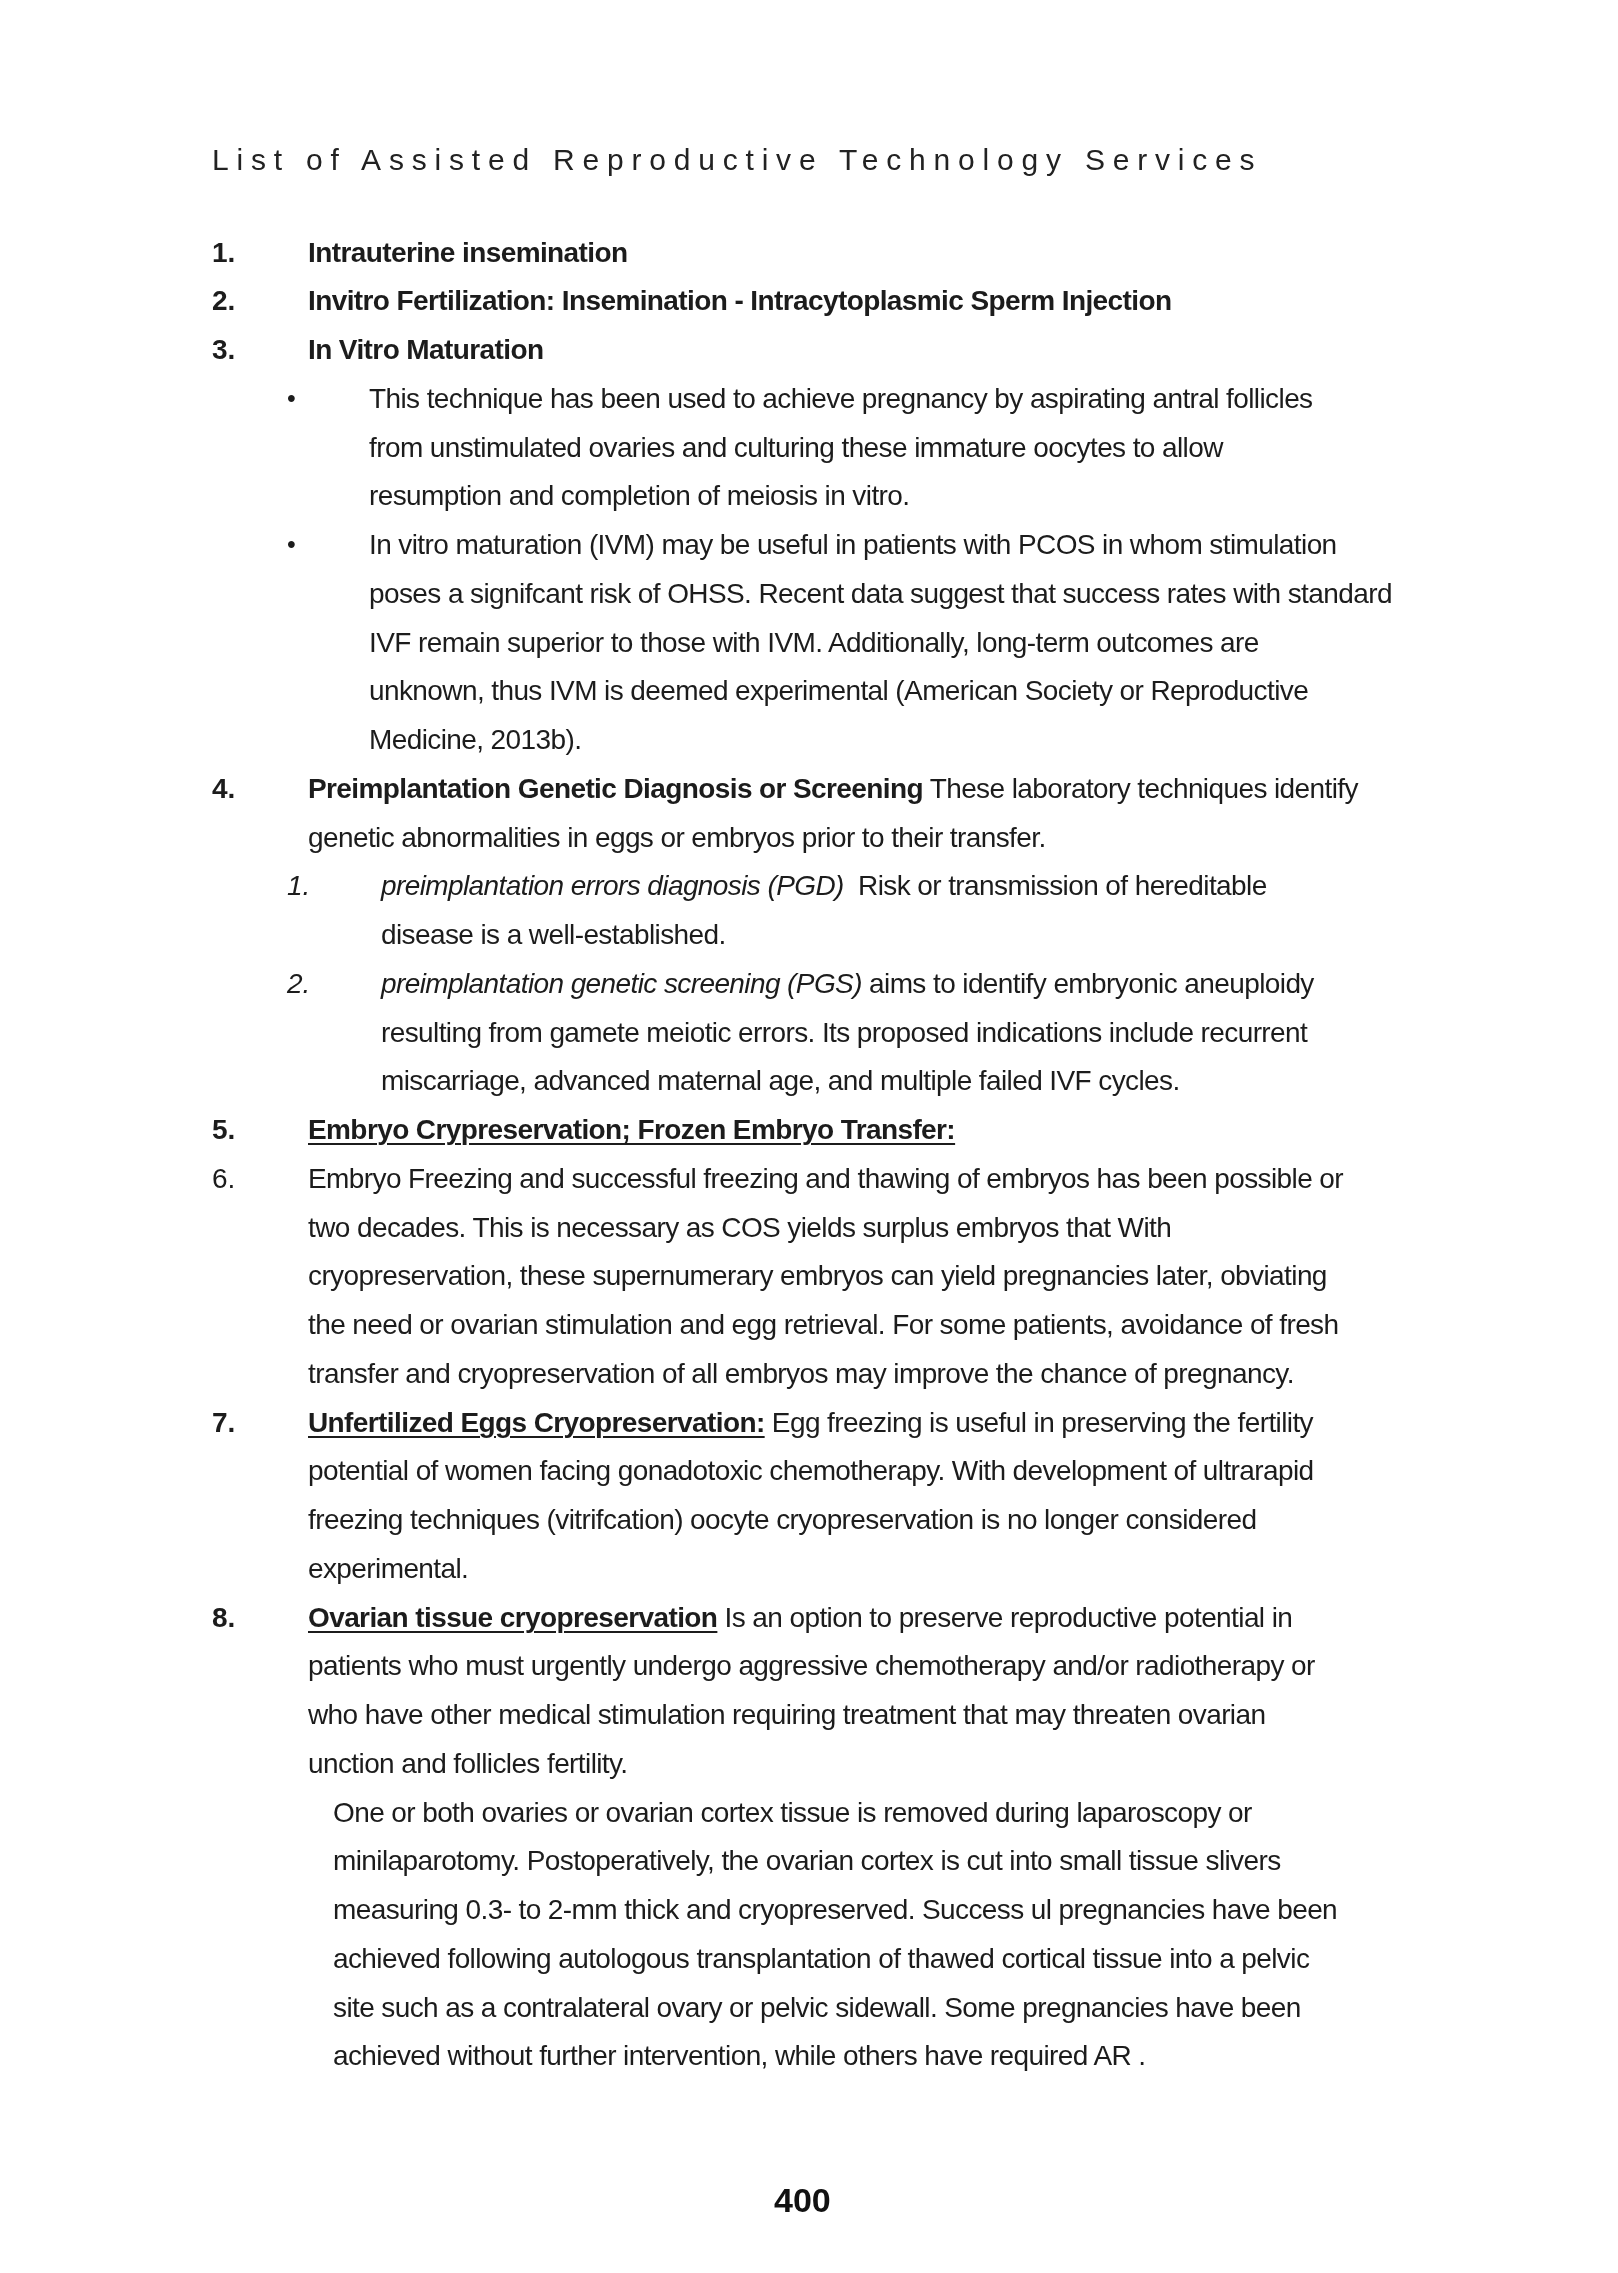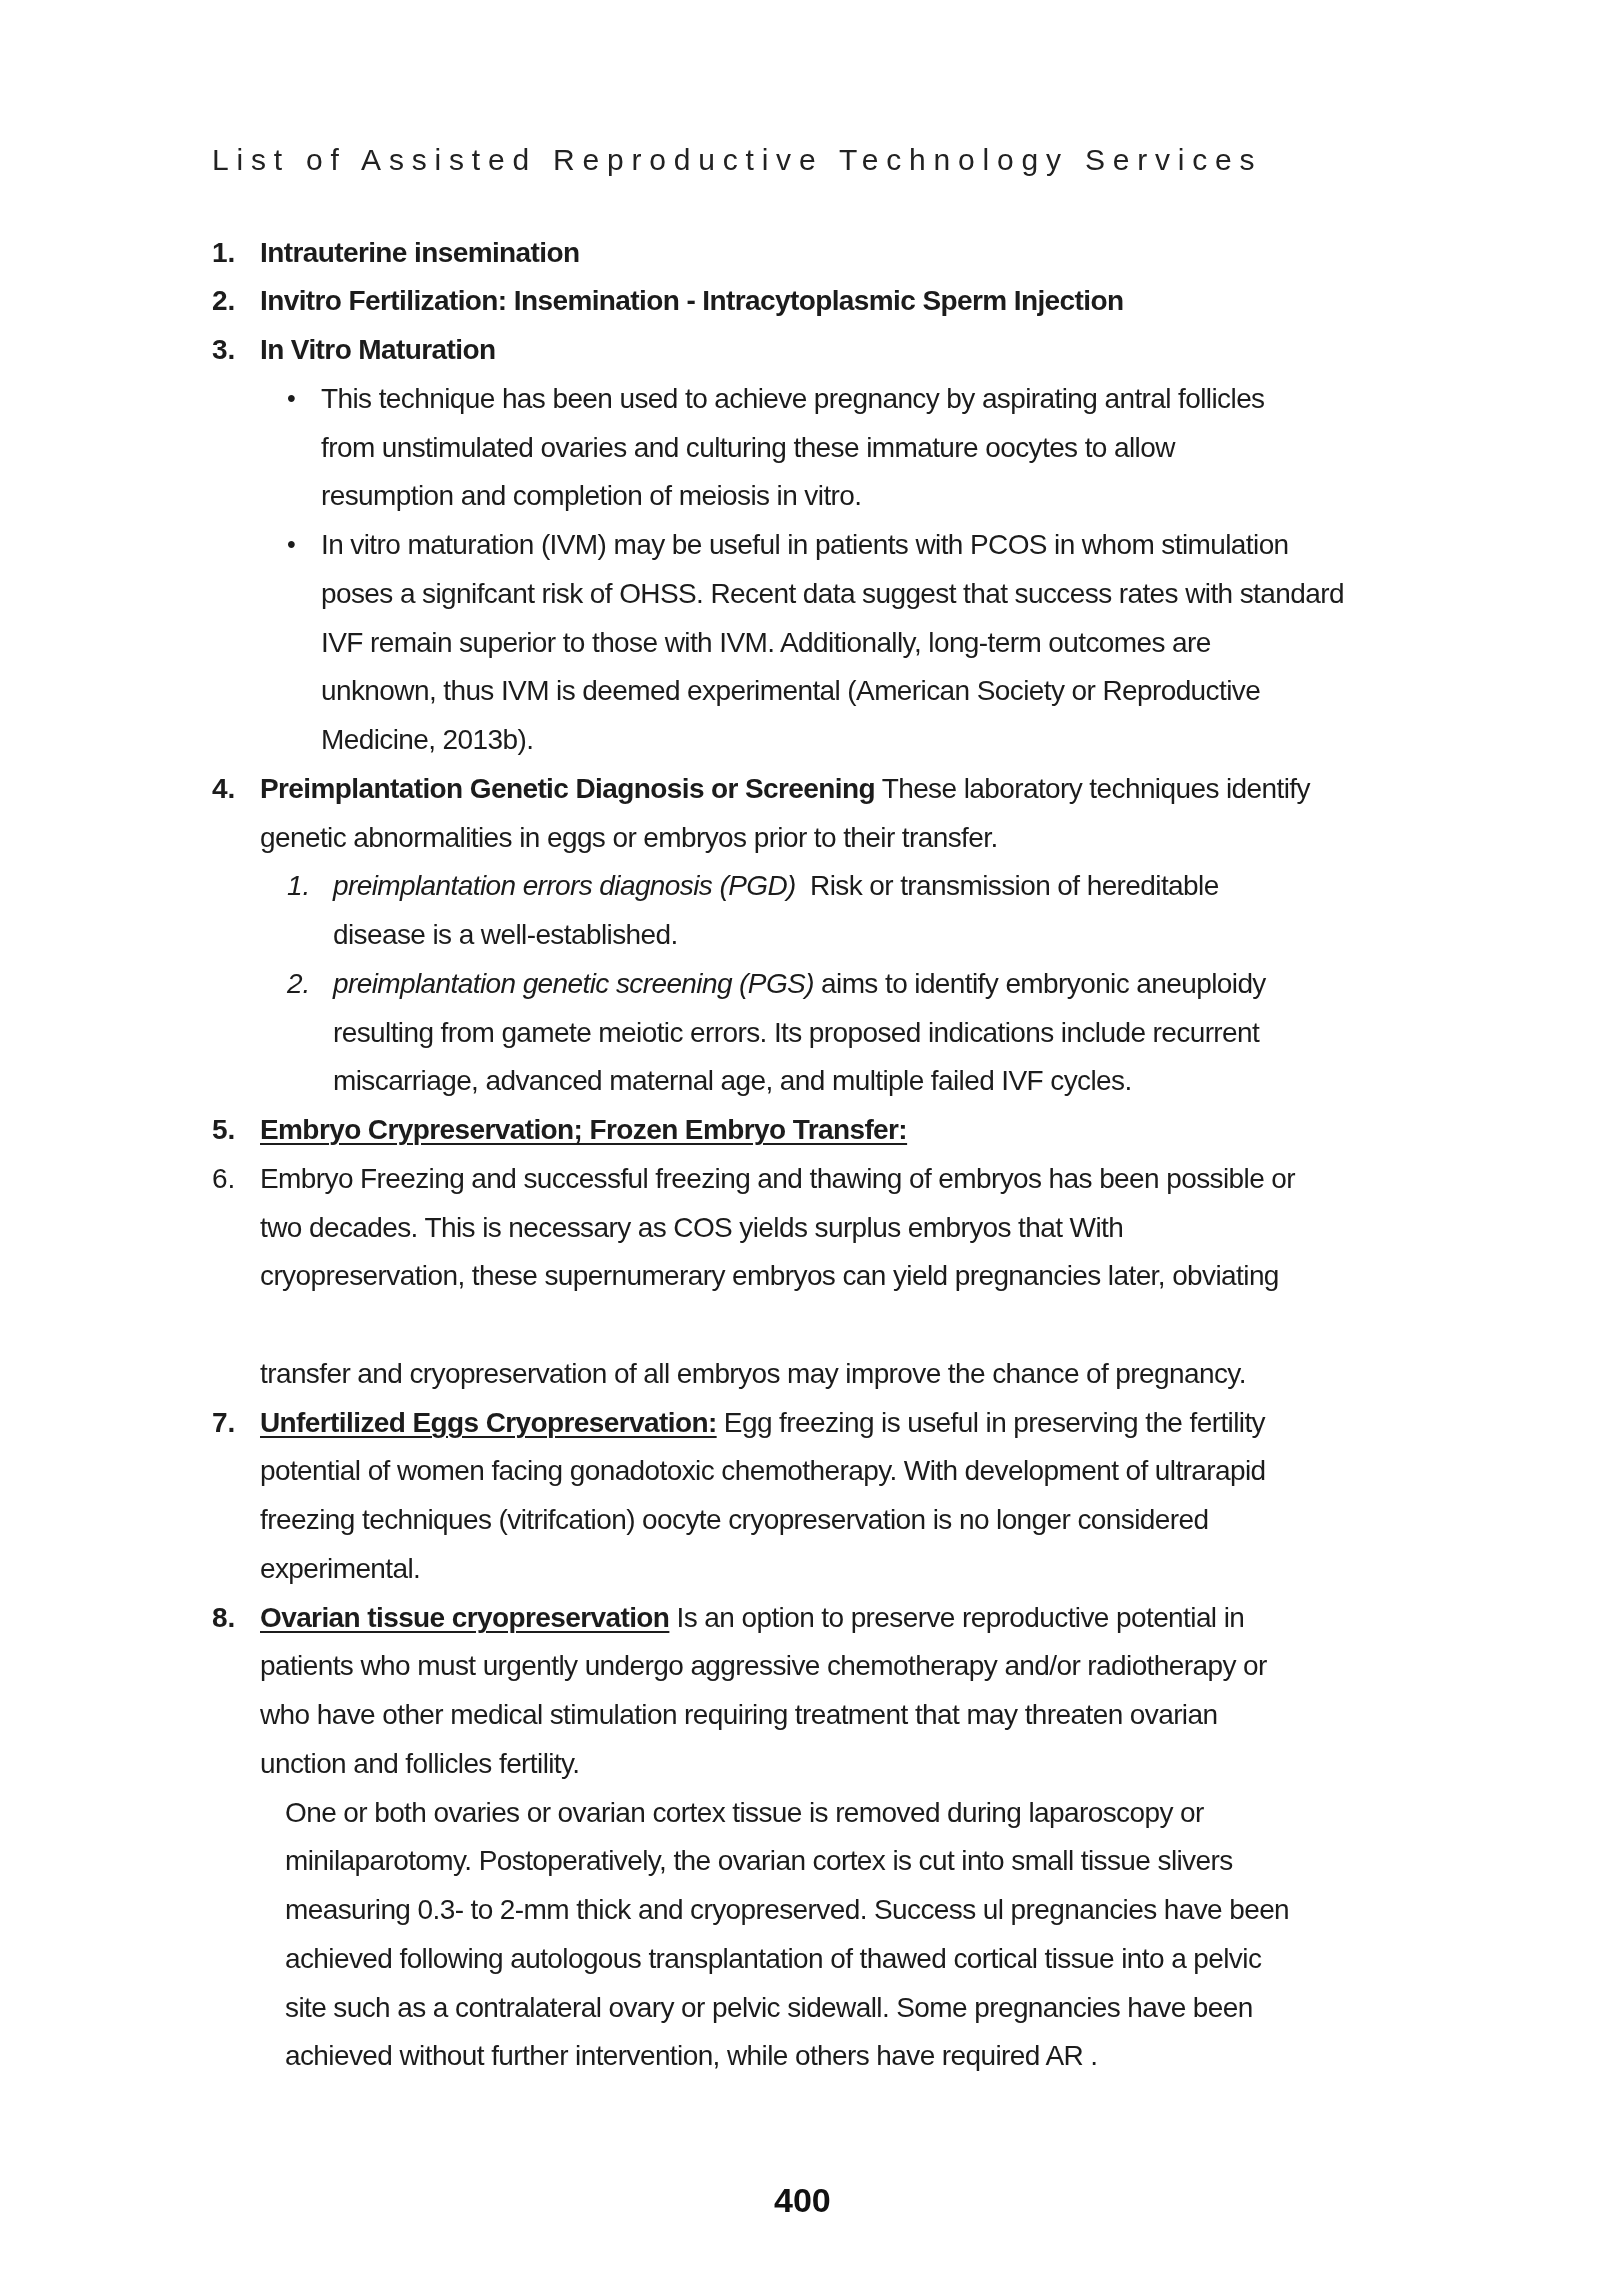--- a/index.html
+++ b/index.html
@@ -2,21 +2,21 @@
 <html><head>
 <meta charset="utf-8">
 <style>
   html, body { margin: 0; padding: 0; background: #ffffff; }
   body { width: 1618px; height: 2273px; position: relative; overflow: hidden;
          font-family: "Liberation Sans", sans-serif; color: #1a1a1a; }
   .page { position: absolute; left: 0; top: 0; width: 1618px; height: 1664px; }
   .title { position: absolute; left: 212px; top: 143px; font-size: 30px; letter-spacing: 7.8px;
            color: #222; font-weight: normal; white-space: nowrap; }
   .line { position: absolute; font-size: 28px; line-height: 49px; white-space: nowrap; color: #1c1c1c;
-          letter-spacing: -0.6px; }
+          letter-spacing: -0.6px; margin-left: 48px; }
   .num { position: absolute; font-size: 28px; line-height: 49px; color: #1c1c1c; }
   .b { font-weight: bold; }
   .i { font-style: italic; }
   .u { text-decoration: underline; text-underline-offset: 3.8px; text-decoration-thickness: 1.9px; }
   .bullet { position: absolute; font-size: 25px; line-height: 49px; color: #1c1c1c; }
   .pnum { position: absolute; left: 774px; top: 2181px; font-size: 34px; font-weight: bold; color: #111; }
 </style>
 </head>
 <body>
 
@@ -58,20 +58,21 @@
   <span class="line" style="left:333px; top:1008px;">resulting from gamete meiotic errors. Its proposed indications include recurrent</span>
   <span class="line" style="left:333px; top:1056px;">miscarriage, advanced maternal age, and multiple failed IVF cycles.</span>
 
   <span class="num b" style="left:212px; top:1105px;">5.</span>
   <span class="line b u" style="left:260px; top:1105px;">Embryo Crypreservation; Frozen Embryo Transfer:</span>
 
   <span class="num" style="left:212px; top:1154px;">6.</span>
   <span class="line" style="left:260px; top:1154px;">Embryo Freezing and successful freezing and thawing of embryos has been possible or</span>
   <span class="line" style="left:260px; top:1203px;">two decades. This is necessary as COS yields surplus embryos that With</span>
   <span class="line" style="left:260px; top:1251px;">cryopreservation, these supernumerary embryos can yield pregnancies later, obviating</span>
+  <span class="line" style="left:260px; top:1300px;">the need or ovarian stimulation and egg retrieval. For some patients, avoidance of fresh</span>
   <span class="line" style="left:260px; top:1349px;">transfer and cryopreservation of all embryos may improve the chance of pregnancy.</span>
 
   <span class="num b" style="left:212px; top:1398px;">7.</span>
   <span class="line" style="left:260px; top:1398px;"><span class="b u">Unfertilized Eggs Cryopreservation:</span><span> Egg freezing is useful in preserving the fertility</span></span>
   <span class="line" style="left:260px; top:1446px;">potential of women facing gonadotoxic chemotherapy. With development of ultrarapid</span>
   <span class="line" style="left:260px; top:1495px;">freezing techniques (vitrifcation) oocyte cryopreservation is no longer considered</span>
   <span class="line" style="left:260px; top:1544px;">experimental.</span>
 
   <span class="num b" style="left:212px; top:1593px;">8.</span>
   <span class="line" style="left:260px; top:1593px;"><span class="b u">Ovarian tissue cryopreservation</span><span> Is an option to preserve reproductive potential in</span></span>

